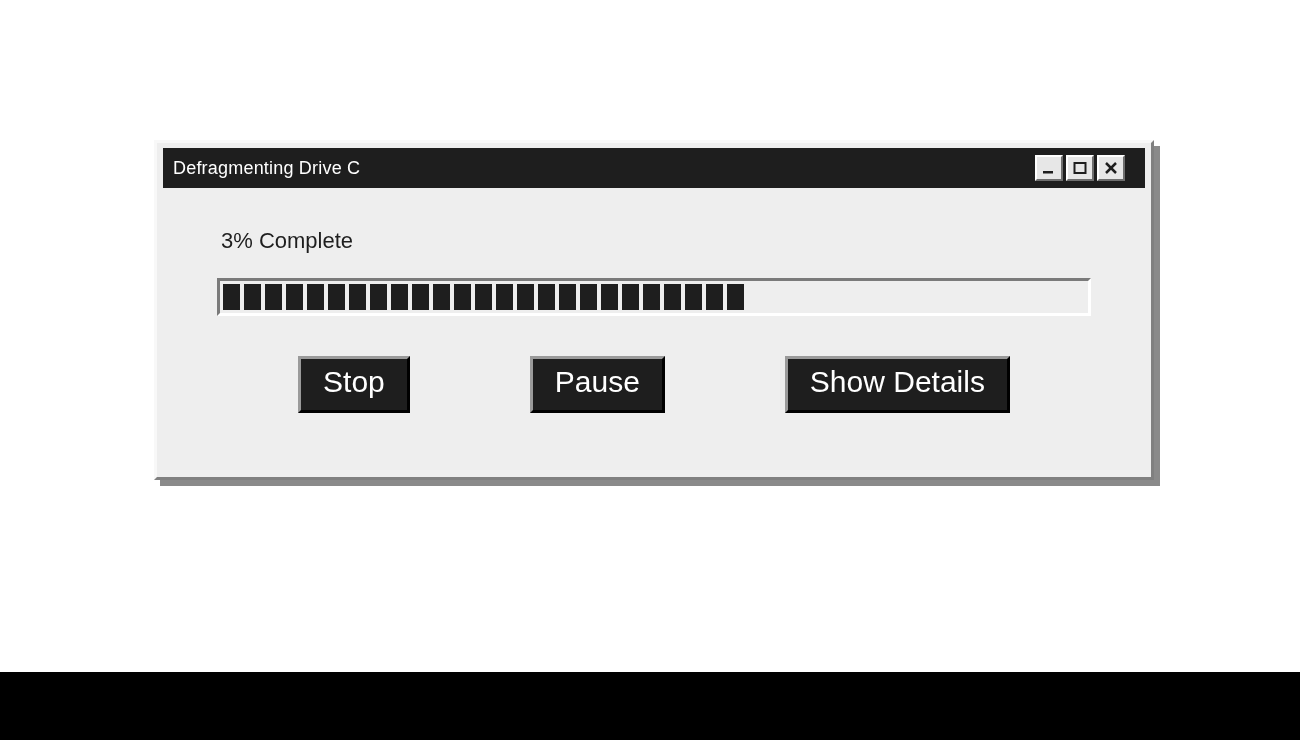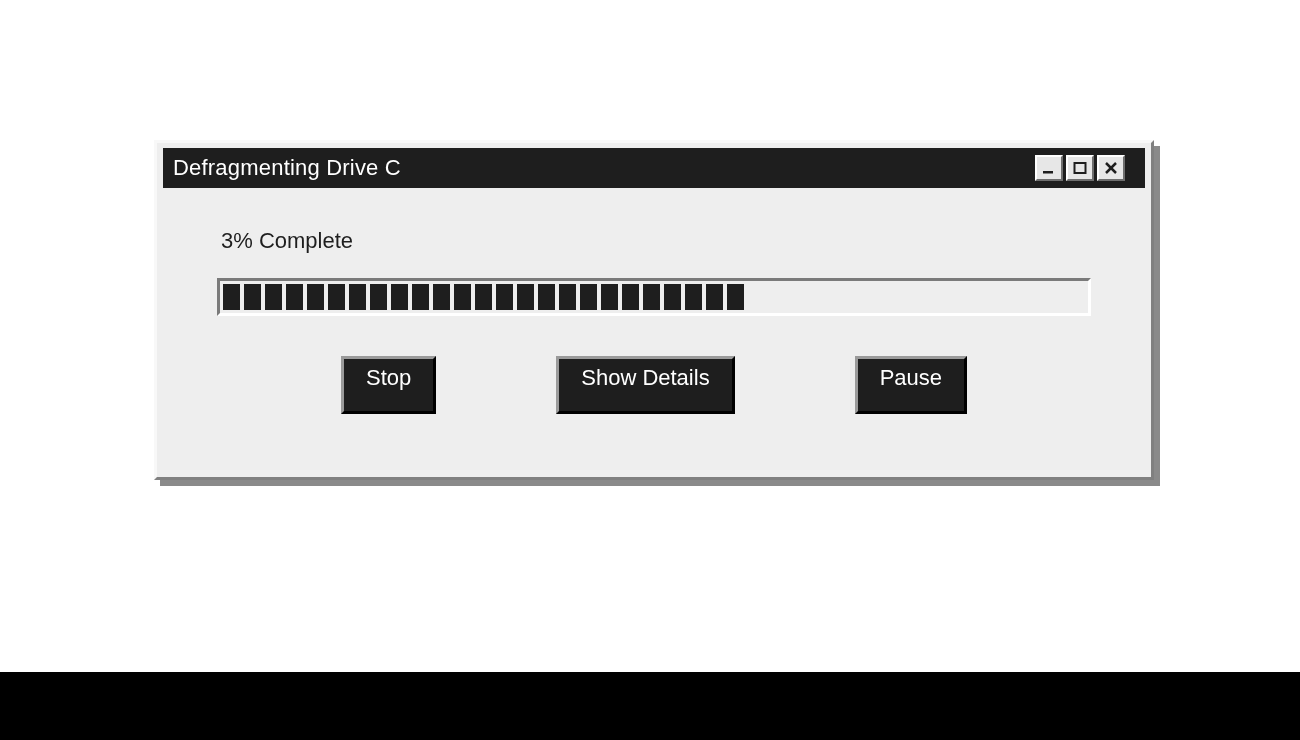--- a/index.html
+++ b/index.html
@@ -29,21 +29,21 @@
   
   .titlebar {
     margin: 5px 6px 0 6px;
     height: 40px;
     background: #1e1e1e;
     color: #ffffff;
     display: flex;
     align-items: center;
     justify-content: space-between;
     padding: 0 20px 0 10px;
-    font-size: 22px;
+    font-size: 18px;
   }
   .titlebar .title { letter-spacing: 0.2px; }
   .titlebar .controls { display: flex; gap: 3px; }
   .ctl-btn {
     width: 28px;
     height: 26px;
     background: #e7e7e7;
     border-top: 2px solid #ffffff;
     border-left: 2px solid #ffffff;
     border-right: 2px solid #6e6e6e;
@@ -91,22 +91,22 @@
   
   .actions {
     margin-top: 40px;
     display: flex;
     justify-content: center;
     gap: 120px;
   }
   .btn {
     background: #1e1e1e;
     color: #ffffff;
-    font-size: 22px;
-    padding: 6px 22px 20px 22px;
+    font-size: 30px;
+    padding: 6px 22px 11px 22px;
     border-top: 3px solid #9a9a9a;
     border-left: 3px solid #9a9a9a;
     border-right: 3px solid #000000;
     border-bottom: 3px solid #000000;
     cursor: pointer;
     user-select: none;
   }
 
   
   .footer-strip {
@@ -171,20 +171,20 @@
         <div class="seg"></div>
         <div class="seg"></div>
         <div class="seg"></div>
         <div class="seg"></div>
         <div class="seg"></div>
         <div class="seg"></div>
       </div>
 
     <div class="actions">
       <div class="btn">Stop</div>
+      <div class="btn">Pause</div>
       <div class="btn">Show Details</div>
-      <div class="btn">Pause</div>
     </div>
   </div>
 
 </div>
 
 <div class="footer-strip"></div>
 
 </body></html>

